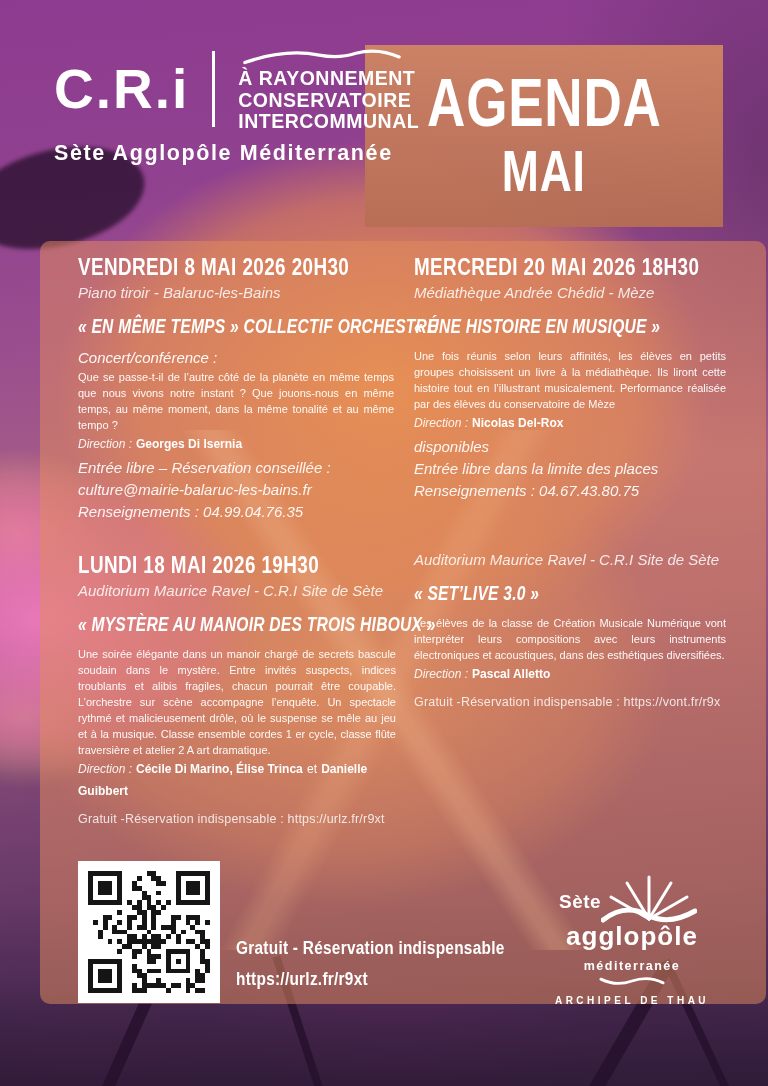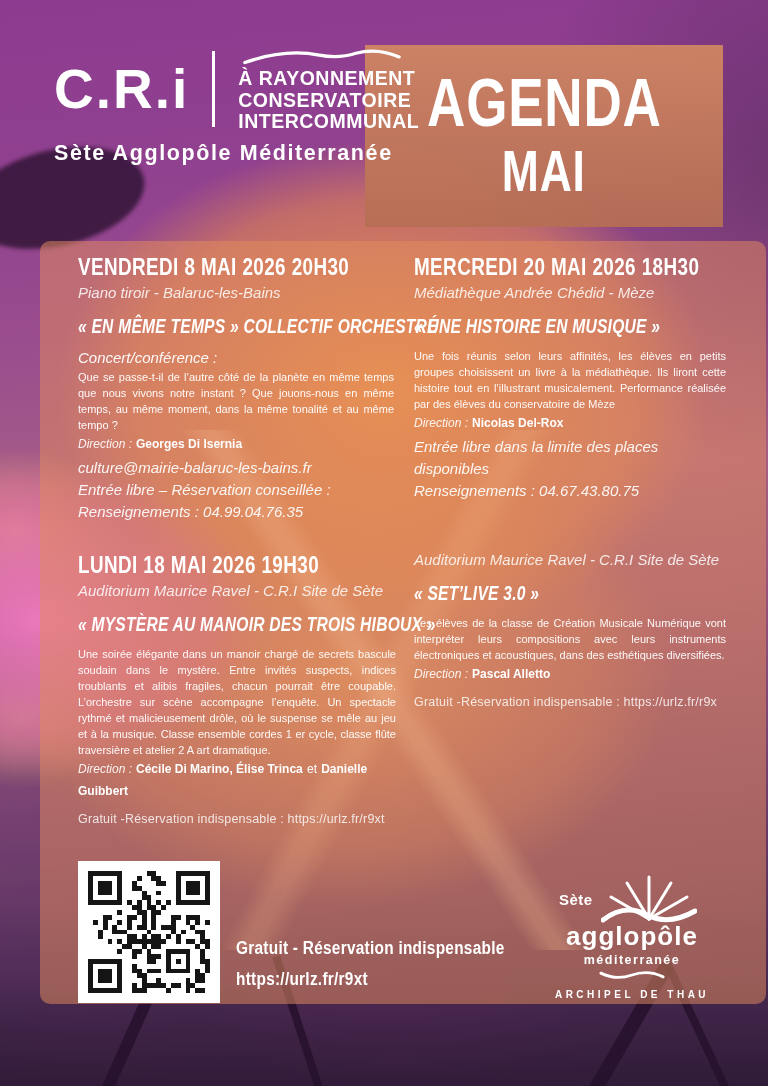--- a/index.html
+++ b/index.html
@@ -82,24 +82,24 @@
   .qr-box{position:absolute;left:38px;top:620px;width:142px;height:142px;background:#fff;
     display:flex;align-items:center;justify-content:center;}
   .qr-box svg{width:122px;height:122px;fill:#151515;shape-rendering:crispEdges;}
   .qr-caption{position:absolute;left:196px;top:692px;line-height:30px;white-space:nowrap;}
   .qr-caption div span{display:inline-block;transform:scaleX(.88);transform-origin:0 50%;
     font-size:17.5px;font-weight:600;letter-spacing:.3px;}
 
   
   .agglo{position:absolute;left:492px;top:634px;width:200px;display:flex;flex-direction:column;align-items:center;}
   .agglo-sun{position:relative;width:150px;height:50px;}
-  .agglo-city{position:absolute;left:2px;top:16px;font-size:15px;font-weight:700;letter-spacing:.5px;}
+  .agglo-city{position:absolute;left:2px;top:16px;font-size:19px;font-weight:700;letter-spacing:.5px;}
   .agglo-sun svg{position:absolute;left:44px;top:0;width:96px;height:50px;stroke:#fff;fill:none;stroke-linecap:round;}
   .agglo-name{font-size:26px;font-weight:700;letter-spacing:1px;margin-top:-4px;}
-  .agglo-sub{font-size:12.5px;font-weight:600;letter-spacing:1.5px;margin-top:1px;text-align:center;}
+  .agglo-sub{font-size:12.5px;font-weight:600;letter-spacing:1.5px;margin-top:7px;text-align:center;}
   .agglo-wave{width:66px;height:12px;stroke:#fff;fill:none;stroke-linecap:round;margin-top:2px;}
   .agglo-tagline{font-size:10px;font-weight:700;letter-spacing:3.5px;margin-top:8px;white-space:nowrap;}
 </style>
 </head>
 <body>
 
 <div class="poster">
 
   <div class="photo-extra">
     <div class="dark-blob"></div>
@@ -134,54 +134,54 @@
   <section class="panel">
 
     <article class="ev e1">
       <div class="ev-date"><span>VENDREDI 8 MAI 2026 20H30</span></div>
       <div class="ev-venue">Piano tiroir - Balaruc-les-Bains</div>
       <div class="ev-title"><span>« EN MÊME TEMPS » COLLECTIF ORCHESTRÉ</span></div>
       <div class="ev-lead">Concert/conférence :</div>
       <div class="ev-body">Que se passe-t-il de l’autre côté de la planète en même temps que nous vivons notre instant ? Que jouons-nous en même temps, au même moment, dans la même tonalité et au même tempo ?</div>
       <div class="ev-dir"><span class="dir-label">Direction :</span><span class="dir-names">Georges Di Isernia</span></div>
       <div class="ev-infos">
+        <div class="ev-info">Entrée libre – Réservation conseillée :</div>
         <div class="ev-info">culture@mairie-balaruc-les-bains.fr</div>
-        <div class="ev-info">Entrée libre – Réservation conseillée :</div>
         <div class="ev-info">Renseignements : 04.99.04.76.35</div>
       </div>
     </article>
 
     <article class="ev e2">
       <div class="ev-date"><span>MERCREDI 20 MAI 2026 18H30</span></div>
       <div class="ev-venue">Médiathèque Andrée Chédid - Mèze</div>
       <div class="ev-title"><span>« UNE HISTOIRE EN MUSIQUE »</span></div>
       <div class="ev-body">Une fois réunis selon leurs affinités, les élèves en petits groupes choisissent un livre à la médiathèque. Ils liront cette histoire tout en l’illustrant musicalement. Performance réalisée par des élèves du conservatoire de Mèze</div>
       <div class="ev-dir"><span class="dir-label">Direction :</span><span class="dir-names">Nicolas Del-Rox</span></div>
       <div class="ev-infos">
+        <div class="ev-info">disponibles</div>
         <div class="ev-info">Entrée libre dans la limite des places</div>
-        <div class="ev-info">disponibles</div>
         <div class="ev-info">Renseignements : 04.67.43.80.75</div>
       </div>
     </article>
 
     <article class="ev e3">
       <div class="ev-date"><span>LUNDI 18 MAI 2026 19H30</span></div>
       <div class="ev-venue">Auditorium Maurice Ravel - C.R.I Site de Sète</div>
       <div class="ev-title"><span>« MYSTÈRE AU MANOIR DES TROIS HIBOUX »</span></div>
       <div class="ev-body">Une soirée élégante dans un manoir chargé de secrets bascule soudain dans le mystère. Entre invités suspects, indices troublants et alibis fragiles, chacun pourrait être coupable. L’orchestre sur scène accompagne l’enquête. Un spectacle rythmé et malicieusement drôle, où le suspense se mêle au jeu et à la musique. Classe ensemble cordes 1 er cycle, classe flûte traversière et atelier 2 A art dramatique.</div>
       <div class="ev-dir"><span class="dir-label">Direction :</span><span class="dir-names">Cécile Di Marino, Élise Trinca</span> <span class="dir-conj">et</span><span class="dir-names2">Danielle Guibbert</span></div>
       <div class="ev-gratuit">Gratuit -Réservation indispensable : https://urlz.fr/r9xt</div>
     </article>
 
     <article class="ev e4">
       <div class="ev-venue">Auditorium Maurice Ravel - C.R.I Site de Sète</div>
       <div class="ev-title"><span>« SET’LIVE 3.0 »</span></div>
       <div class="ev-body">Les élèves de la classe de Création Musicale Numérique vont interpréter leurs compositions avec leurs instruments électroniques et acoustiques, dans des esthétiques diversifiées.</div>
       <div class="ev-dir"><span class="dir-label">Direction :</span><span class="dir-names">Pascal Alletto</span></div>
-      <div class="ev-gratuit">Gratuit -Réservation indispensable : https://urlz.fr/r9x</div>
+      <div class="ev-gratuit">Gratuit -Réservation indispensable : https://vont.fr/r9x</div>
     </article>
 
     <div class="qr-box">
       <svg viewBox="0 0 25 25">
           <rect x="0" y="0" width="1" height="1"></rect>
           <rect x="1" y="0" width="1" height="1"></rect>
           <rect x="2" y="0" width="1" height="1"></rect>
           <rect x="3" y="0" width="1" height="1"></rect>
           <rect x="4" y="0" width="1" height="1"></rect>
           <rect x="5" y="0" width="1" height="1"></rect>

